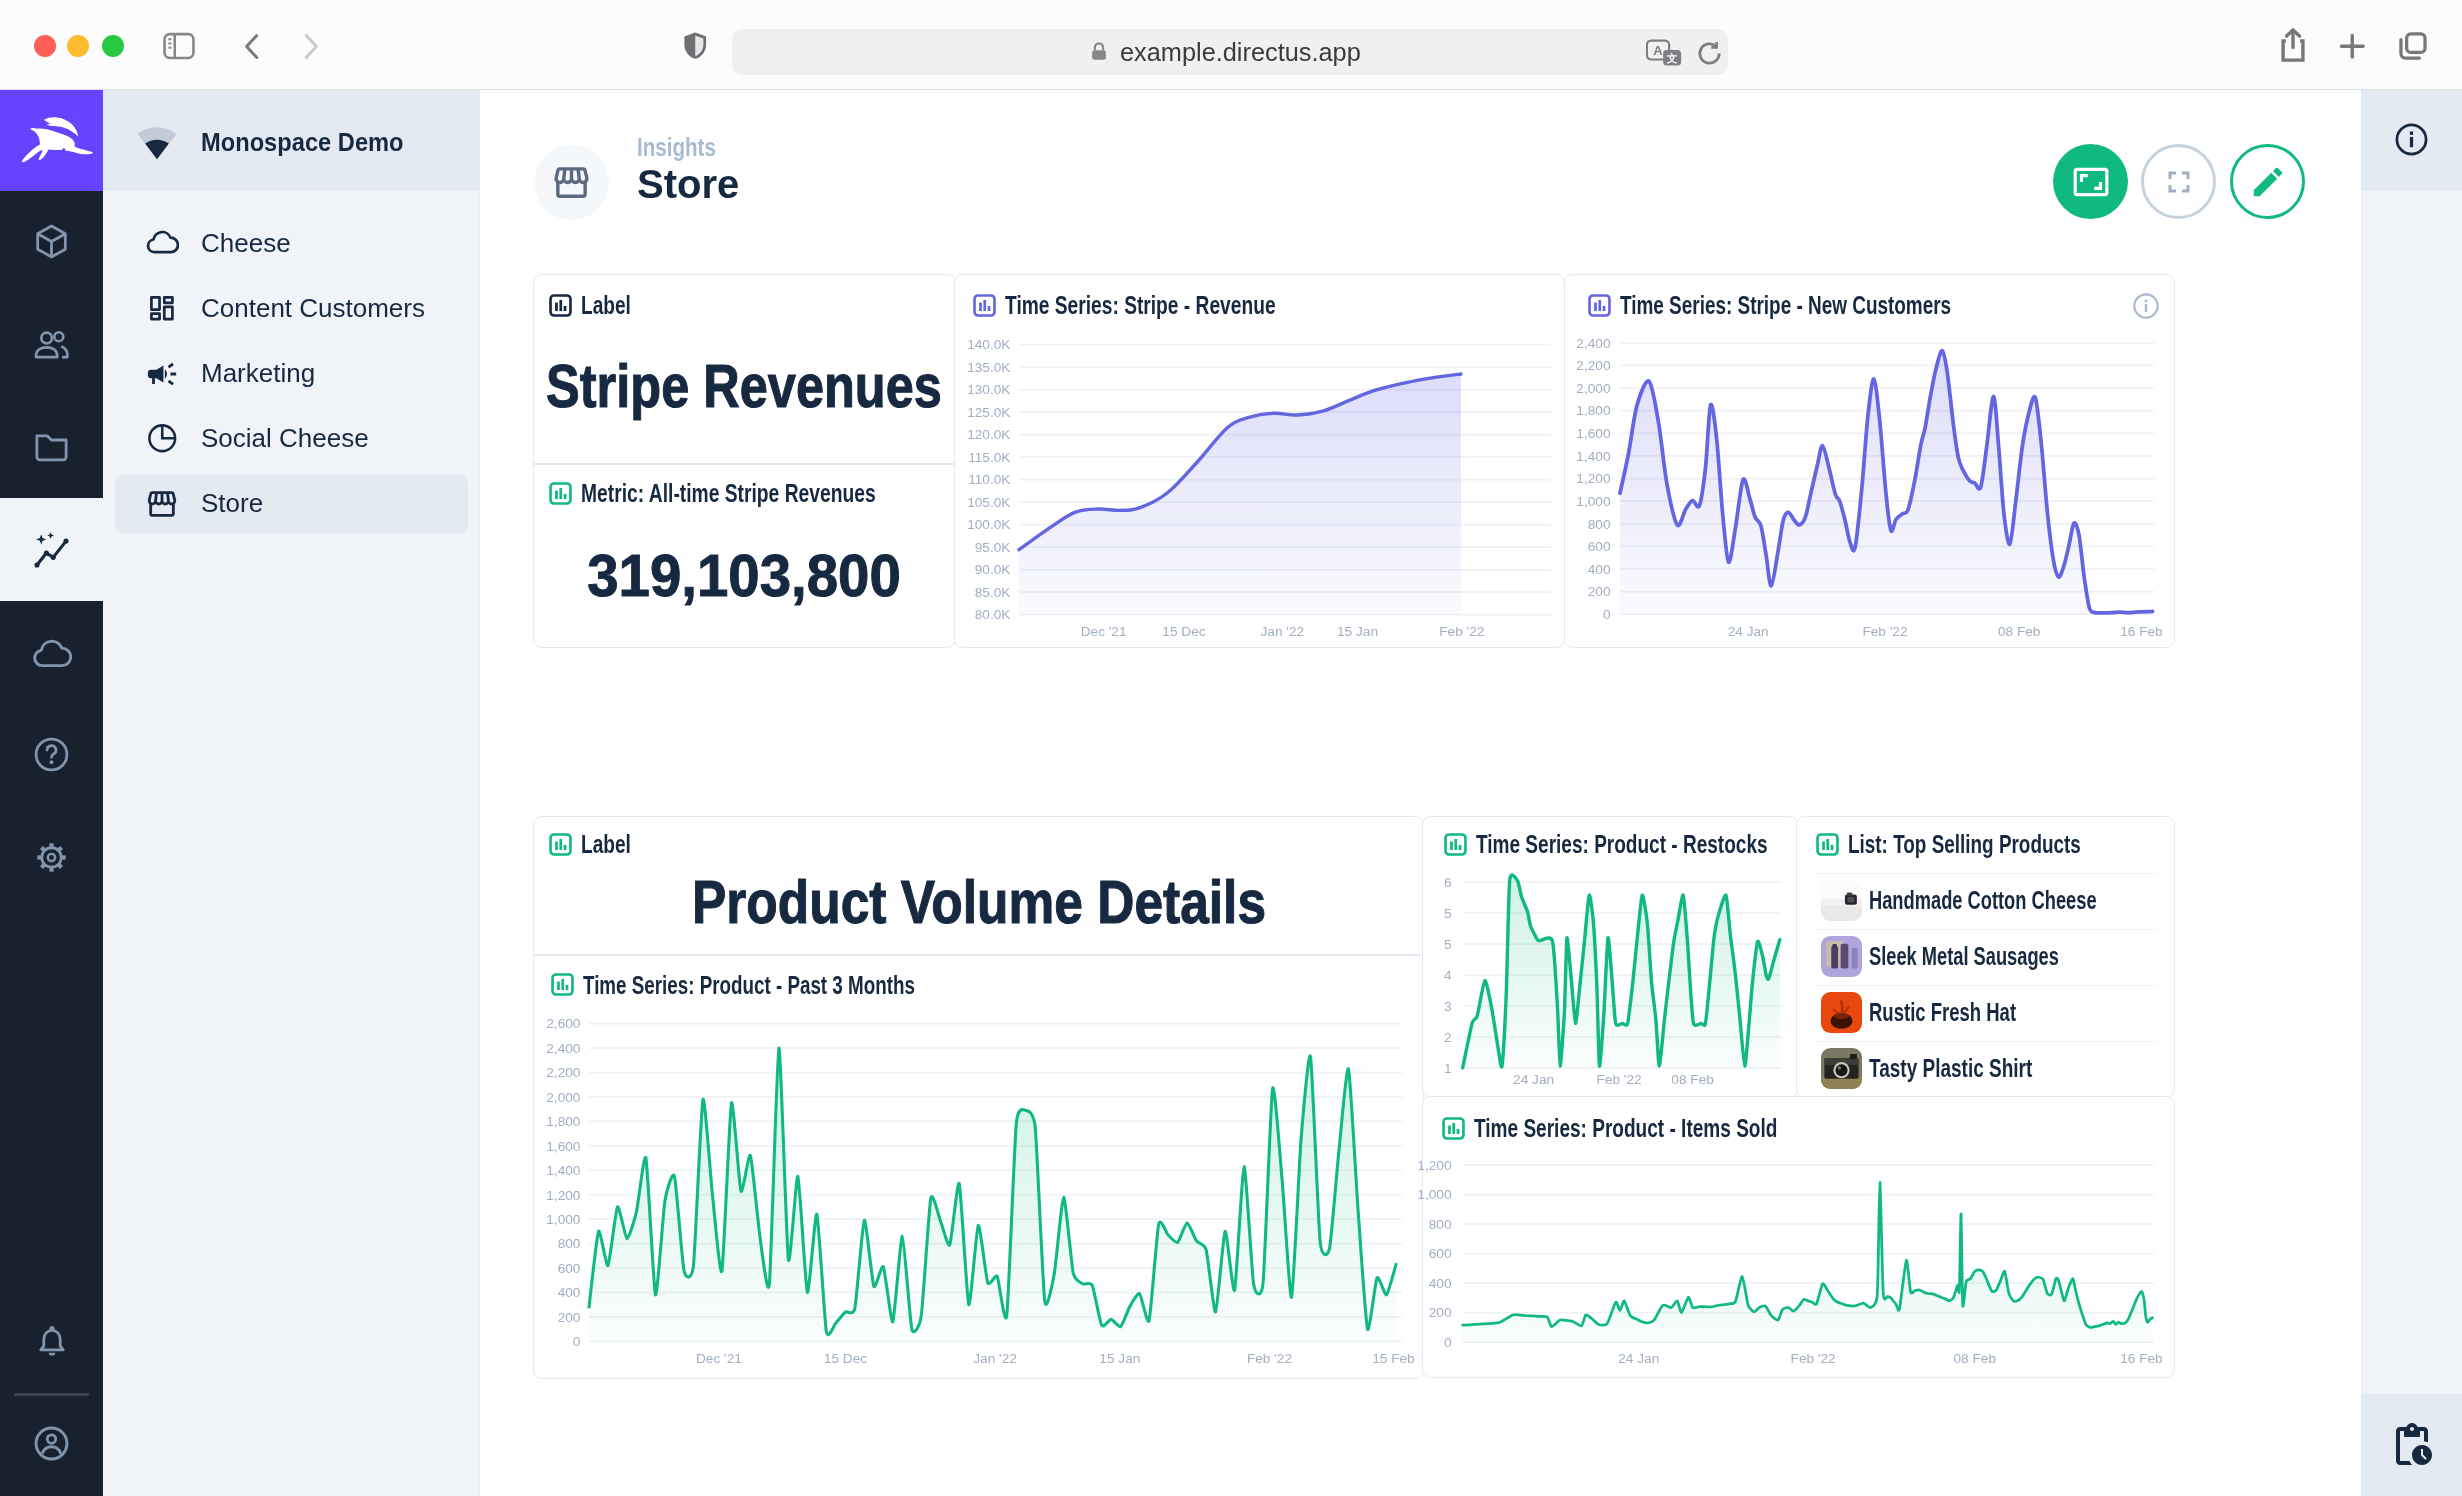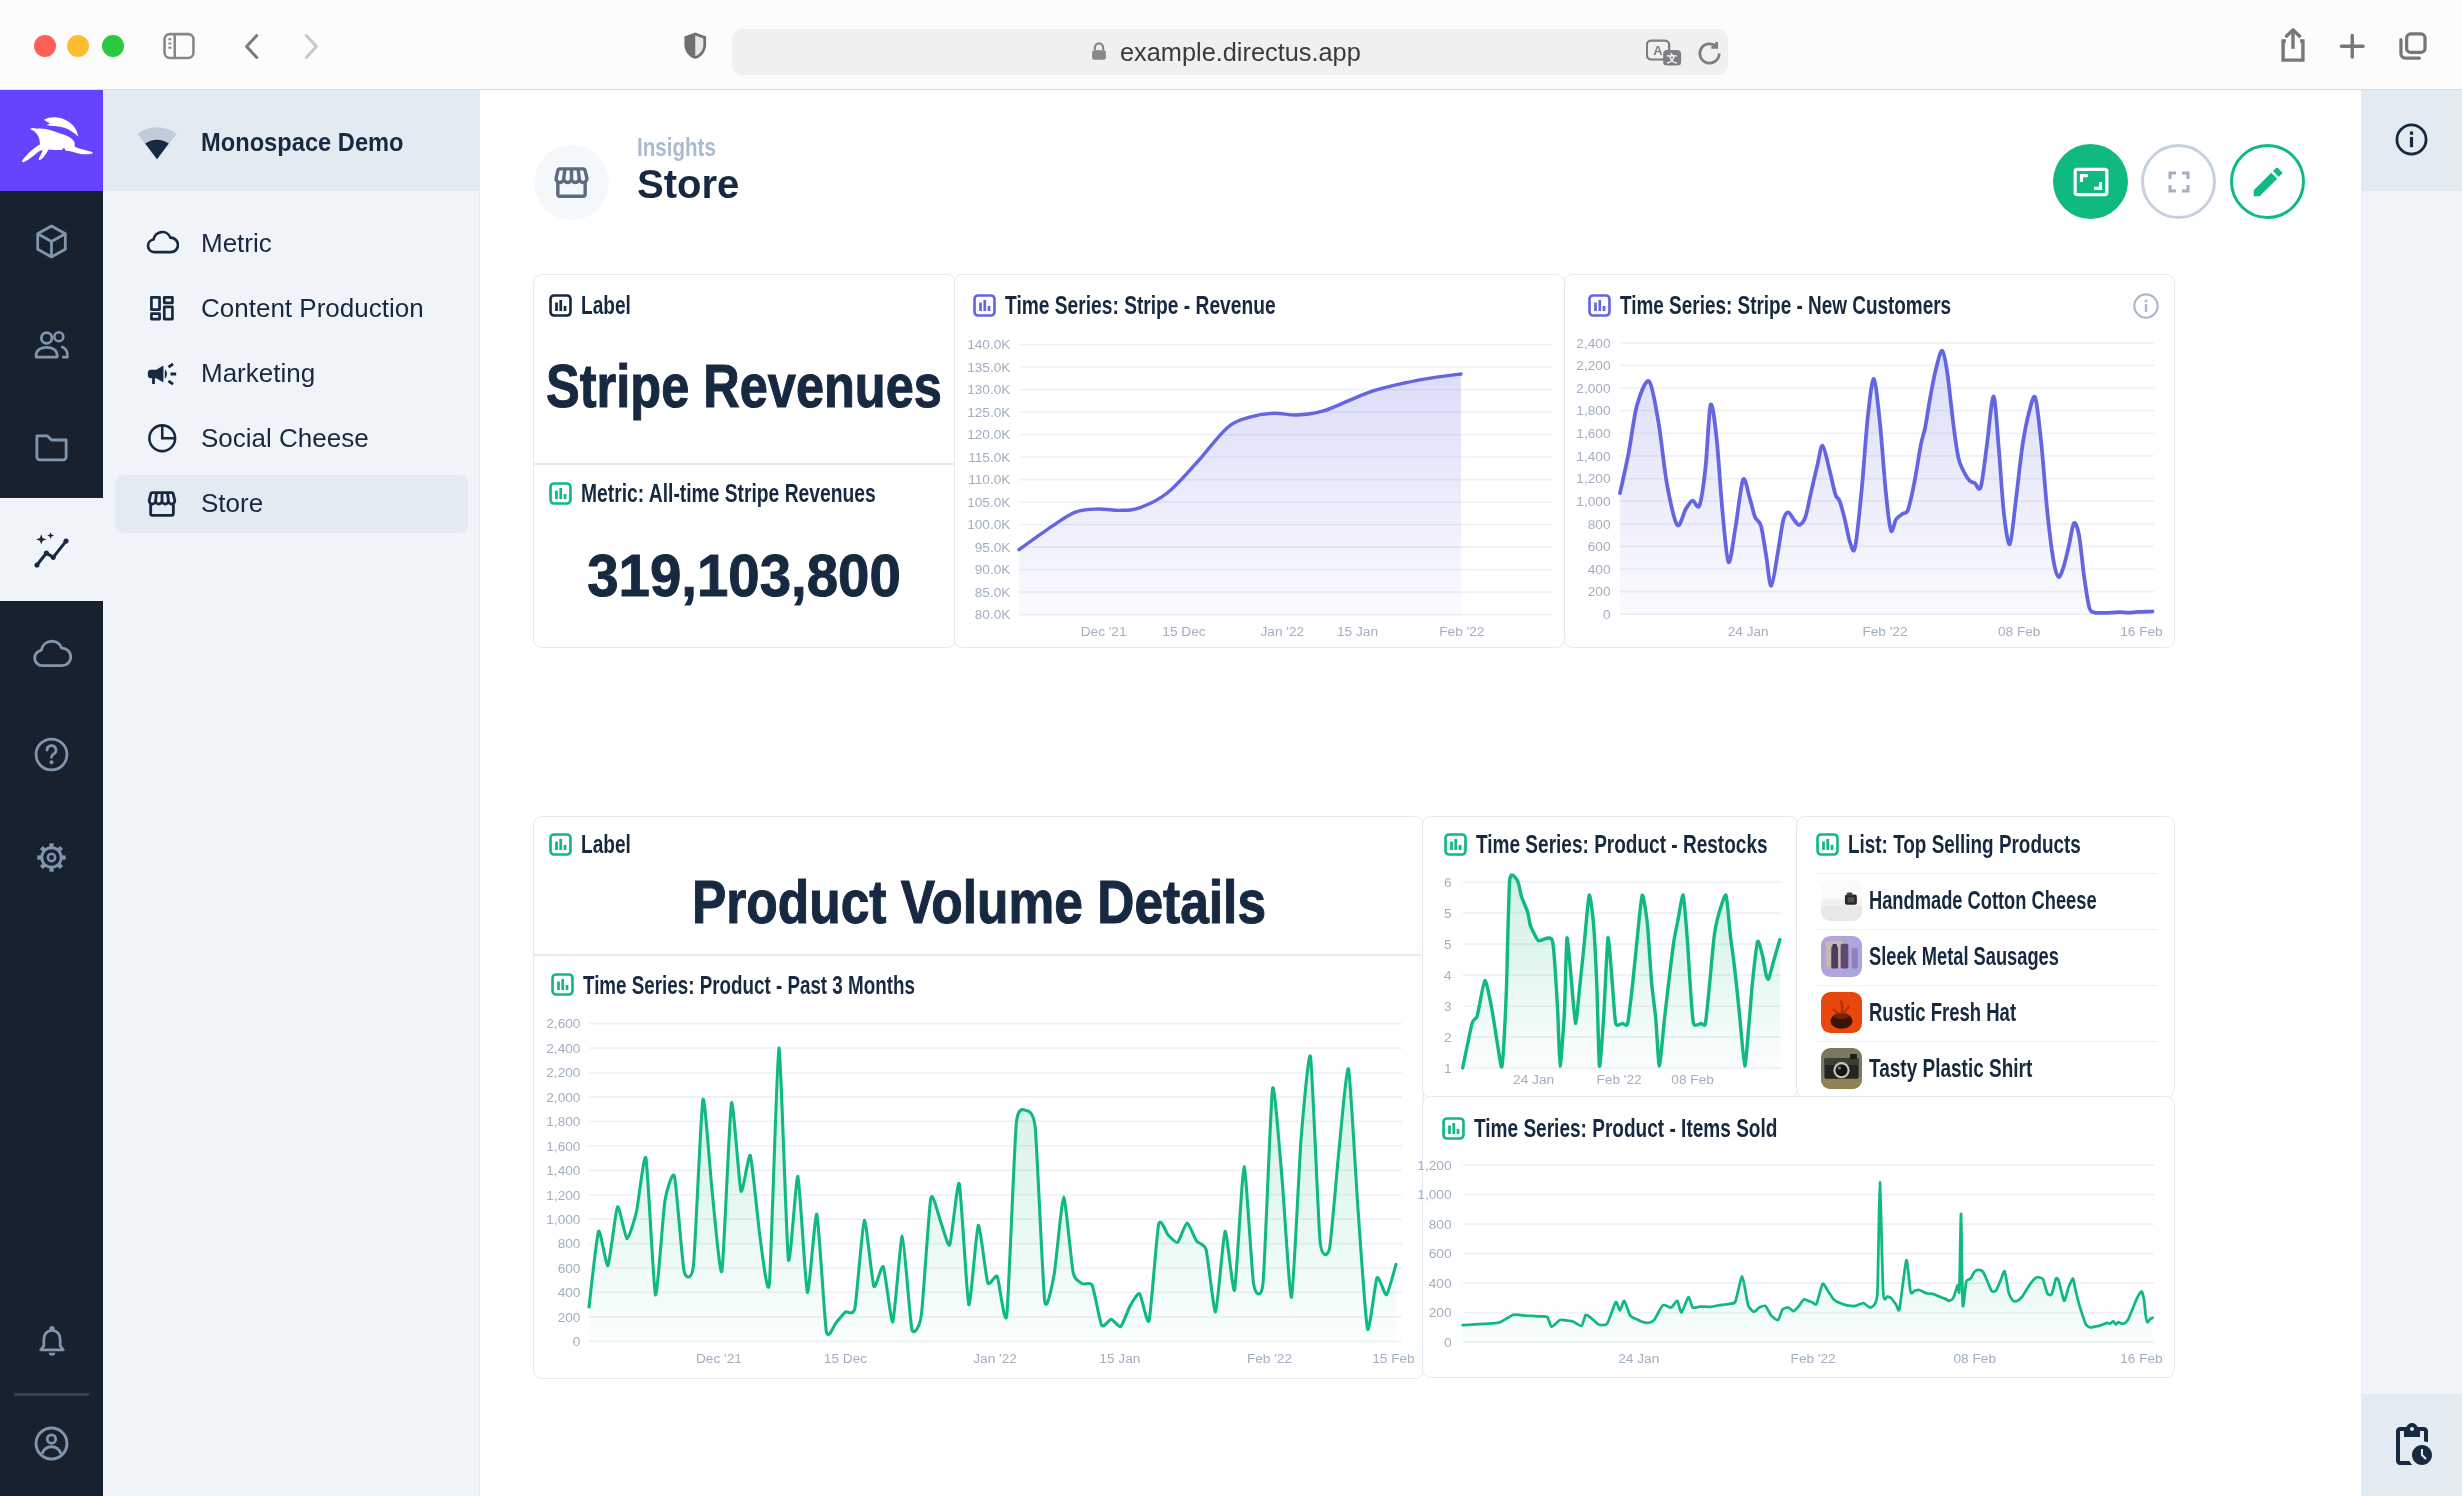--- a/index.html
+++ b/index.html
@@ -162,25 +162,25 @@
 <div class="abs" style="left:103px;top:90px;width:377px;height:101px;background:#E4EAF1"></div>
 <svg class="abs" style="left:135px;top:120px" width="44" height="43" viewBox="0 0 52 50">
 <path d="M26 46 L3 16 A38 38 0 0 1 49 16 Z" fill="#C2CBD8"></path>
 <path d="M26 46 L12 27.5 A24 24 0 0 1 40 27.5 Z" fill="#172940"></path>
     </svg>
 <div style="position:absolute;left:201px;top:123px;height:38px;display:flex;align-items:center;justify-content:flex-start;font-size:26px;font-weight:600;color:#172940;white-space:nowrap;transform:scaleX(0.9105);transform-origin:left center;">Monospace Demo</div>
 <div class="abs" style="left:115px;top:475px;width:353px;height:58px;border-radius:8.5px;background:#E4EAF1"></div>
 <svg class="abs" style="left:145px;top:226px" width="34" height="34" viewBox="0 0 48 48">
 <path d="M13 37 a9 9 0 0 1 -1 -17.9 A12.5 12.5 0 0 1 36 16.5 A8.5 8.5 0 0 1 36.5 37 Z" fill="none" stroke="#172940" stroke-width="3.8" stroke-linejoin="round"></path>
     </svg>
-<div style="position:absolute;left:201px;top:224px;height:38px;display:flex;align-items:center;justify-content:flex-start;font-size:26px;font-weight:500;color:#172940;white-space:nowrap;">Metric</div>
+<div style="position:absolute;left:201px;top:224px;height:38px;display:flex;align-items:center;justify-content:flex-start;font-size:26px;font-weight:500;color:#172940;white-space:nowrap;">Cheese</div>
 <svg class="abs" style="left:146px;top:292px" width="32.5" height="32.5" viewBox="0 0 24 24">
 <path d="M4 4 h6 v9 h-6 Z M4 16 h6 v4 h-6 Z M13.5 11 h6 v9 h-6 Z M13.5 4 h6 v4 h-6 Z" fill="none" stroke="#172940" stroke-width="2" stroke-linejoin="round"></path>
     </svg>
-<div style="position:absolute;left:201px;top:289px;height:38px;display:flex;align-items:center;justify-content:flex-start;font-size:26px;font-weight:500;color:#172940;white-space:nowrap;">Content Production</div>
+<div style="position:absolute;left:201px;top:289px;height:38px;display:flex;align-items:center;justify-content:flex-start;font-size:26px;font-weight:500;color:#172940;white-space:nowrap;">Content Customers</div>
 <svg class="abs" style="left:144px;top:357px" width="36" height="34" viewBox="0 0 24 24">
 <path d="M4 9c-1.1 0-2 .9-2 2v2c0 1.1.9 2 2 2h1v4h2v-4h1l5 3V6L8 9H4zm11.5 3c0-1.33-.58-2.53-1.5-3.35v6.69c.92-.81 1.5-2.01 1.5-3.34z" fill="#172940"></path>
 <path d="M18 11v2h4v-2h-4zM16 17.6c.96.71 2.21 1.65 3.2 2.39.4-.53.8-1.07 1.2-1.6-.99-.74-2.24-1.68-3.2-2.4-.4.54-.8 1.08-1.2 1.61zM20.4 5.6c-.4-.53-.8-1.07-1.2-1.6-.99.74-2.24 1.68-3.2 2.4.4.53.8 1.07 1.2 1.6.96-.72 2.21-1.65 3.2-2.4z" fill="#172940"></path>
     </svg>
 <div style="position:absolute;left:201px;top:354px;height:38px;display:flex;align-items:center;justify-content:flex-start;font-size:26px;font-weight:400;color:#172940;white-space:nowrap;">Marketing</div>
 <svg class="abs" style="left:146px;top:422px" width="32.5" height="32.5" viewBox="0 0 48 48">
 <circle cx="24" cy="24" r="19" fill="none" stroke="#172940" stroke-width="3.8"></circle>
 <path d="M24 5 V24 H43" fill="none" stroke="#172940" stroke-width="3.8"></path>
     </svg>
 <div style="position:absolute;left:201px;top:419px;height:38px;display:flex;align-items:center;justify-content:flex-start;font-size:26px;font-weight:500;color:#172940;white-space:nowrap;">Social Cheese</div>

